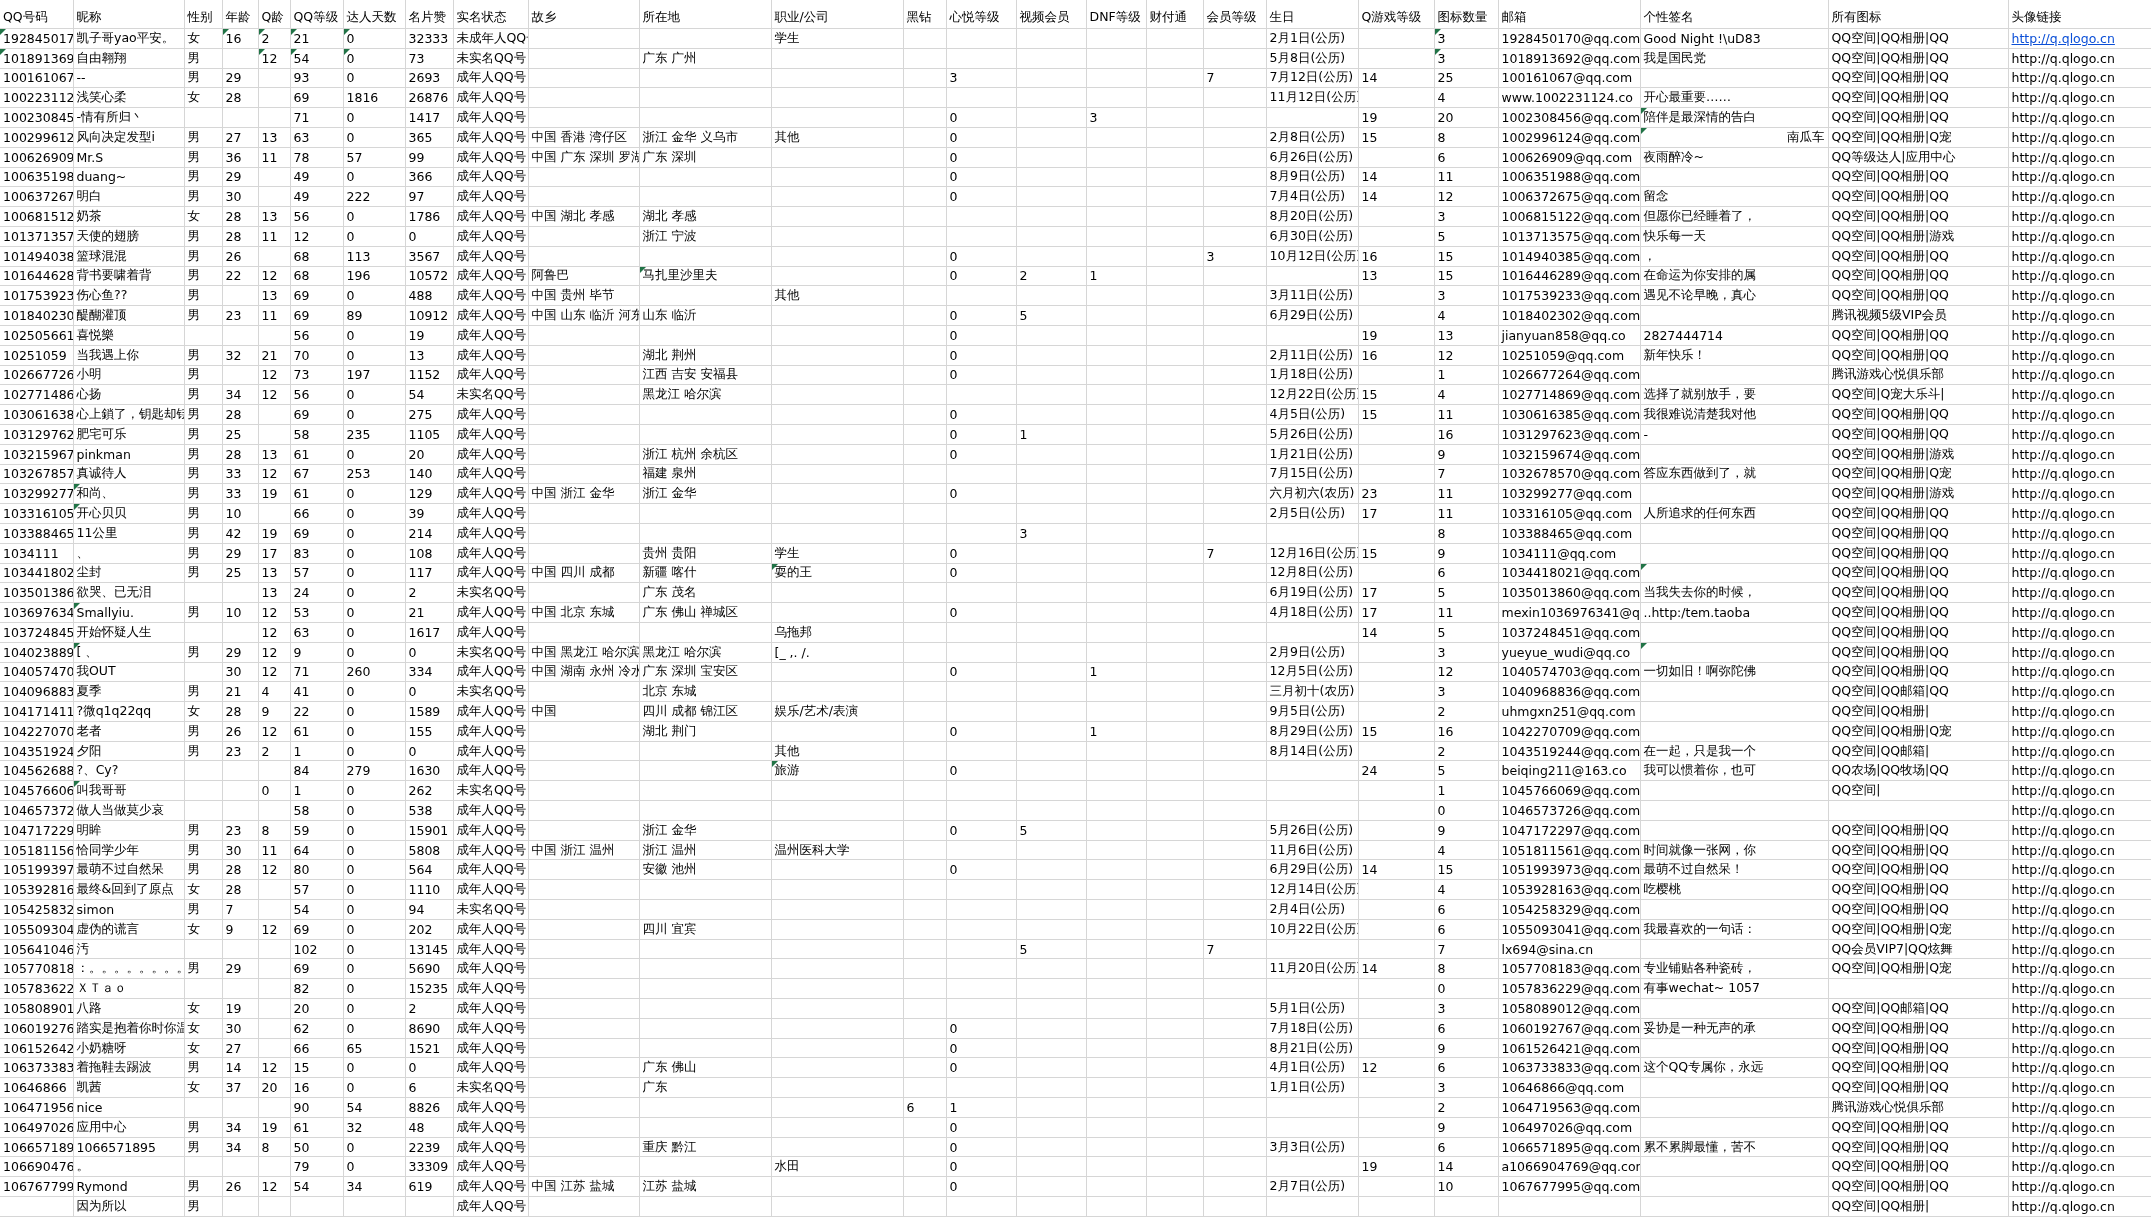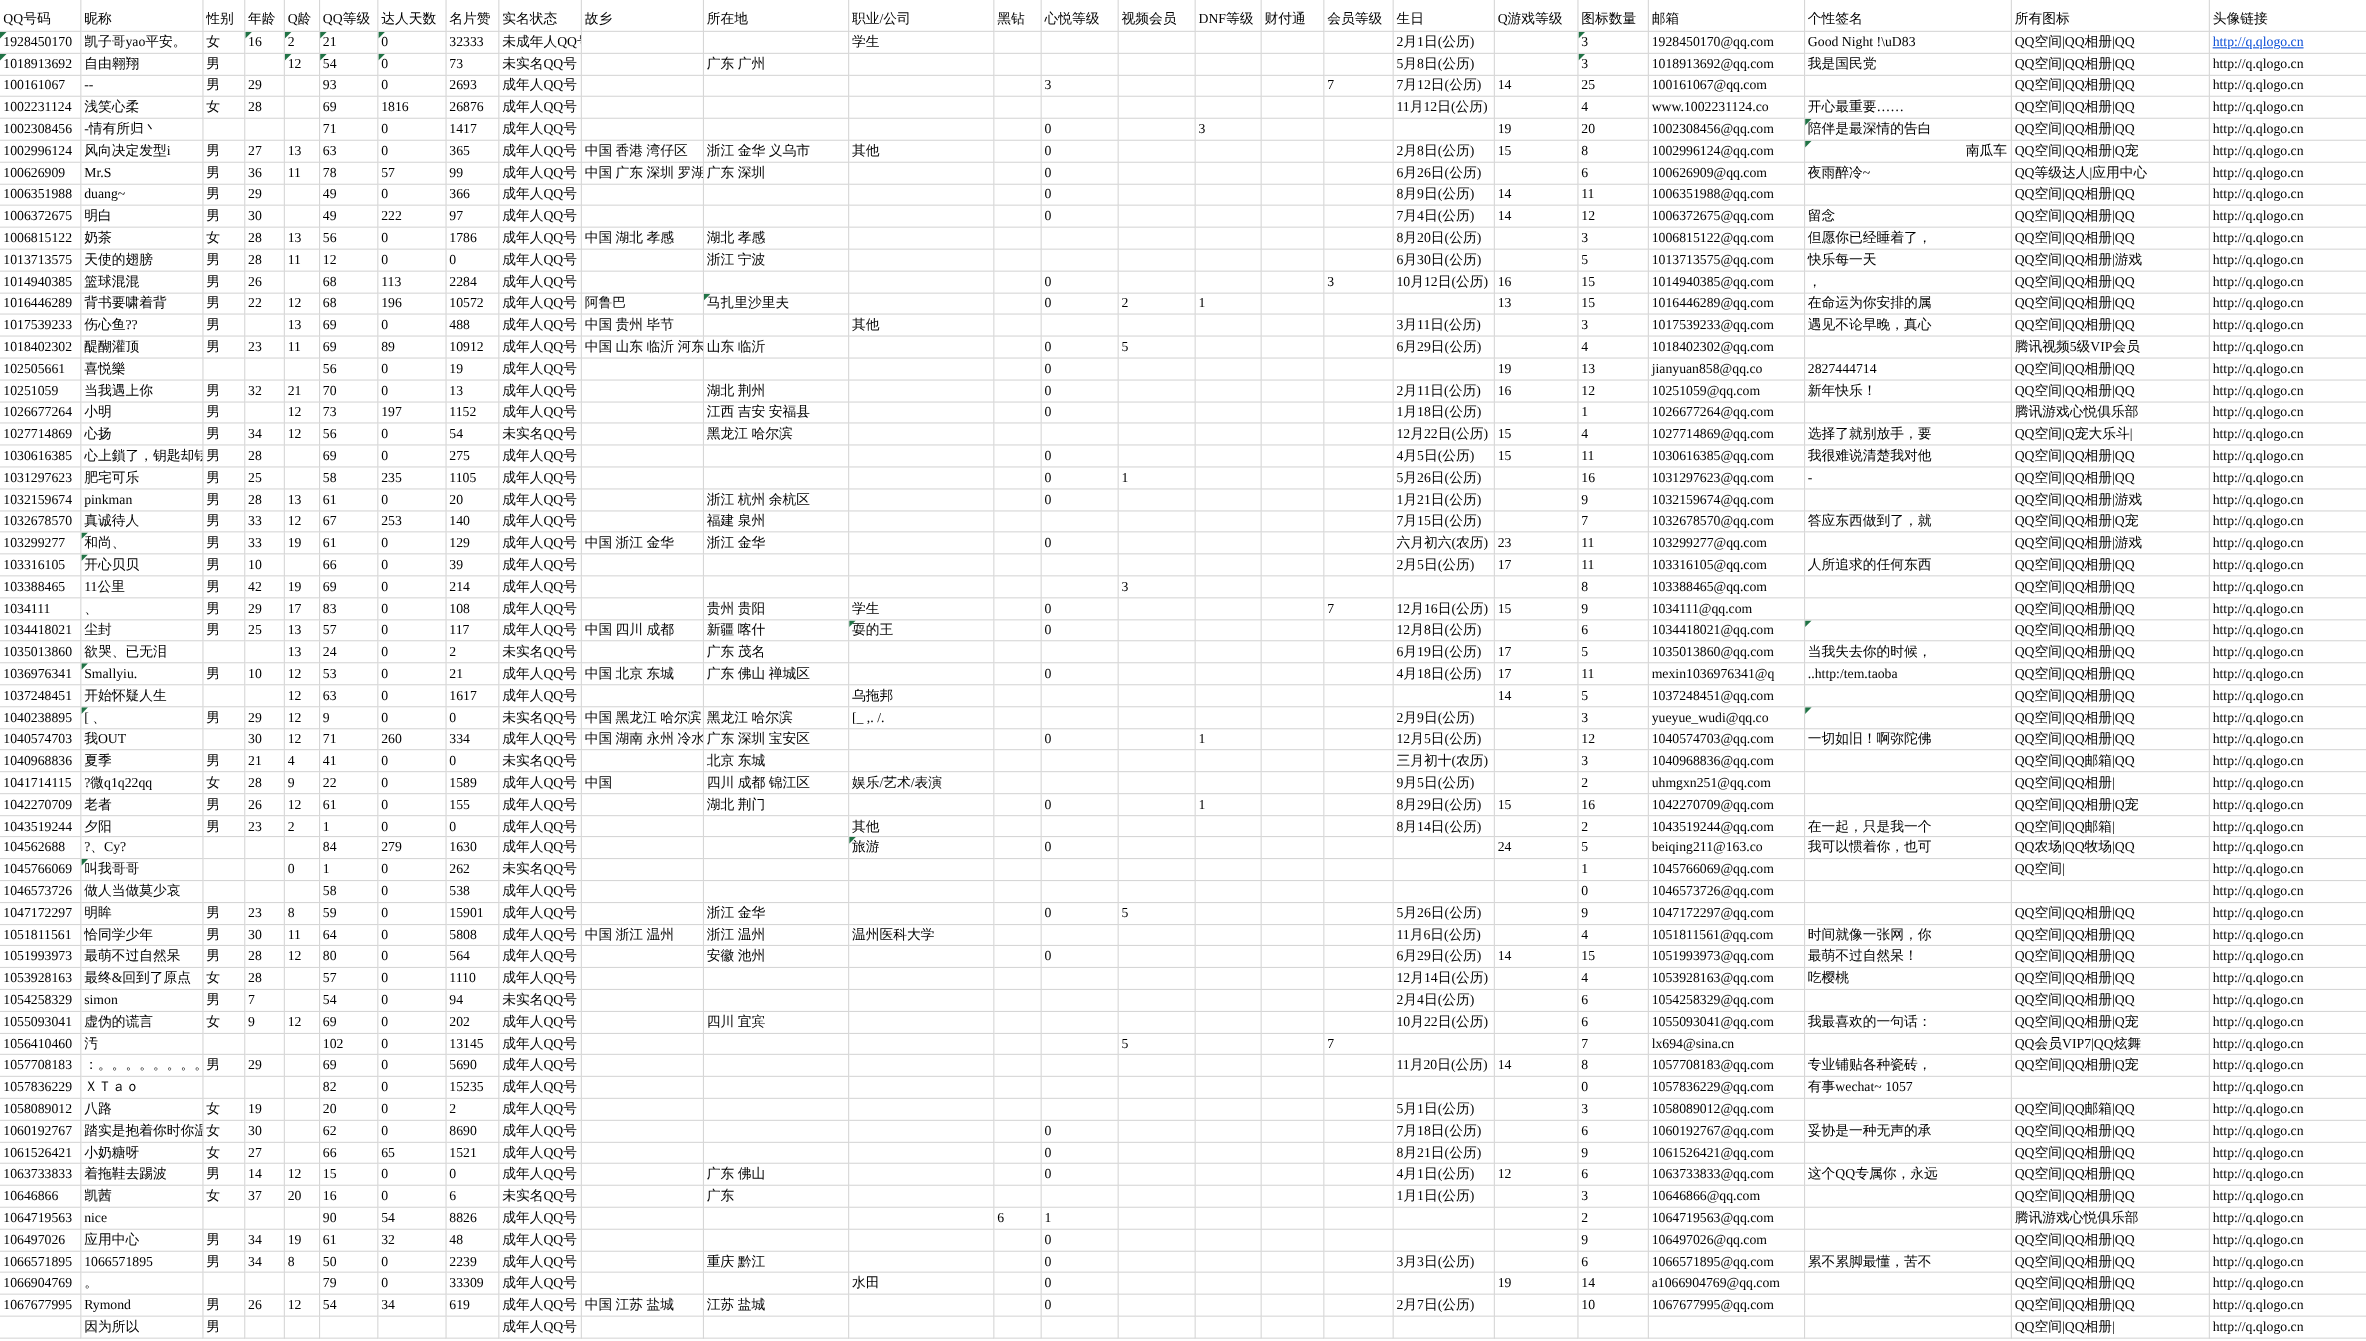--- a/index.html
+++ b/index.html
@@ -4,21 +4,21 @@
 <style>
   html,body{margin:0;padding:0;background:#fff;}
   #sheet{
     position:relative;
     width:2151px;height:1219px;
     overflow:hidden;
     background:#fff;
     font-family:"DejaVu Sans","Liberation Sans",sans-serif;
     font-size:12.5px;color:#000;
   }
-  table{border-collapse:collapse;table-layout:fixed;width:2151px;font-family:Liberation Serif, serif;}
+  table{border-collapse:collapse;table-layout:fixed;width:2151px;}
   td{
     position:relative;
     border-right:1px solid #d6d6d6;
     border-bottom:1px solid #d6d6d6;
     padding:0 3px;
     height:18.8px;
     overflow:hidden;
     white-space:nowrap;
     vertical-align:middle;
   }
@@ -390,21 +390,21 @@
           <td>http://q.qlogo.cn</td>
         </tr>
         <tr>
           <td>1014940385</td>
           <td>篮球混混</td>
           <td>男</td>
           <td>26</td>
           <td></td>
           <td>68</td>
           <td>113</td>
-          <td>2284</td>
+          <td>3567</td>
           <td>成年人QQ号</td>
           <td></td>
           <td></td>
           <td></td>
           <td></td>
           <td>0</td>
           <td></td>
           <td></td>
           <td></td>
           <td>3</td>

